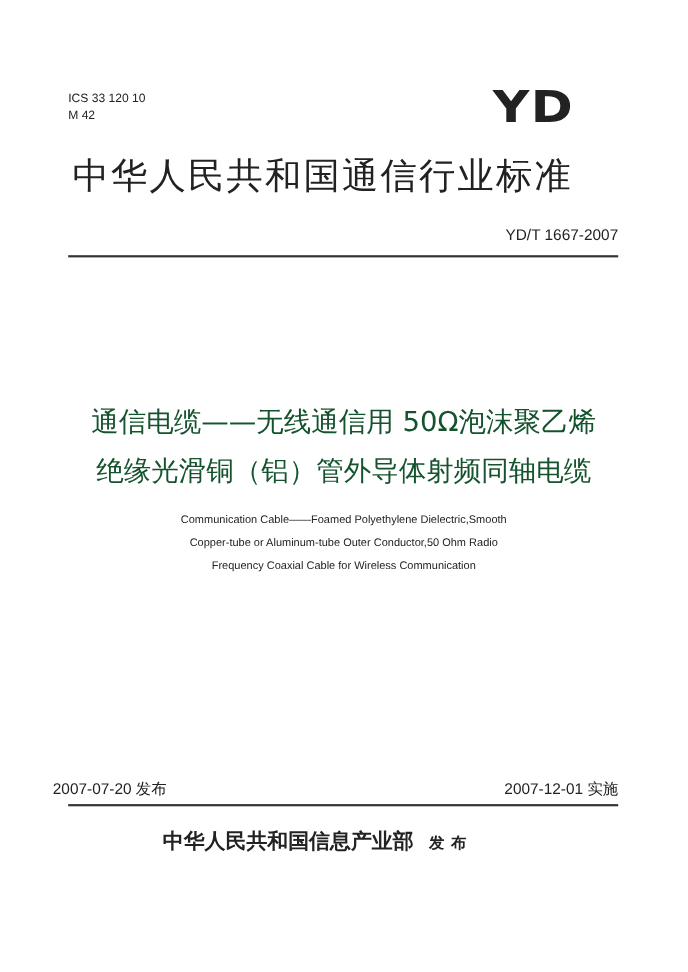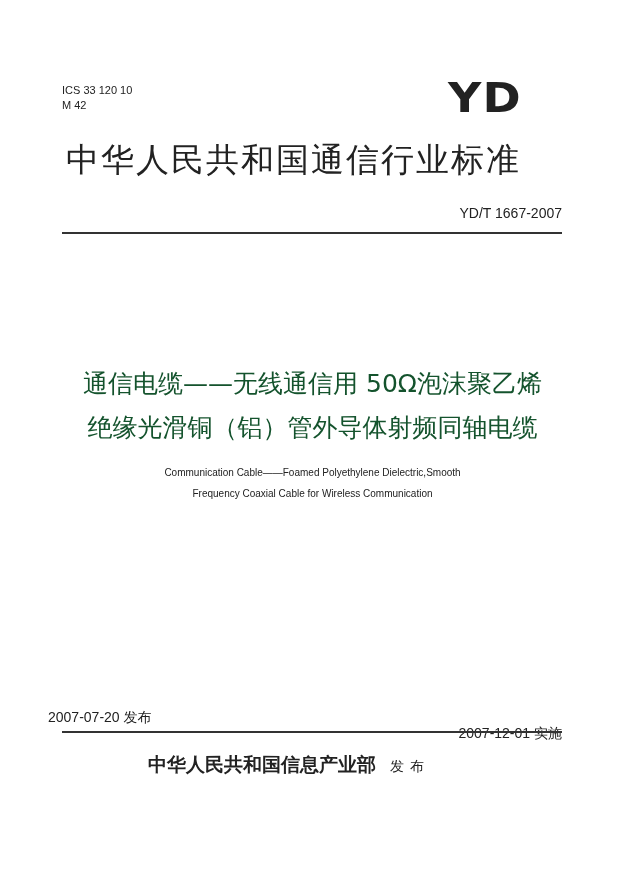--- a/index.html
+++ b/index.html
@@ -8,24 +8,24 @@
   .ics { left: 62px; top: 62px; font-size: 11px; line-height: 15px; color: #222; margin-top: 21px; }
   .logo { left: 448px; top: 78px; font-size: 40px; font-weight: 900; letter-spacing: 1px; color: #222; font-family: "DejaVu Sans", sans-serif; transform: scaleX(1.15); transform-origin: left top; line-height: 40px; }
   .main-title { left: 66px; top: 138px; font-size: 33px; letter-spacing: 2px; color: #222; font-family: "DejaVu Sans", sans-serif; white-space: nowrap; line-height: 44px; text-align: right; }
   .std-no { right: 63px; top: 205px; font-size: 14px; color: #222; }
   .rule-top { left: 62px; top: 232px; width: 500px; height: 2px; background: #333; }
   .cn-title { left: 60px; width: 505px; text-align: center; font-size: 25px; color: #14532d; font-family: "DejaVu Sans", sans-serif; white-space: nowrap; line-height: 34px; }
   .cn-title.l1 { top: 367px; }
   .cn-title.l2 { top: 411px; }
   .en-title { left: 40px; width: 545px; top: 462px; text-align: center; font-size: 10px; line-height: 21px; color: #222; }
   .date-left { left: 48px; top: 709px; font-size: 14px; color: #222; }
-  .date-right { right: 63px; top: 709px; font-size: 14px; color: #222; margin-top: 16px; }
+  .date-right { right: 63px; top: 709px; font-size: 14px; color: #222; }
   .rule-bottom { left: 62px; top: 731px; width: 500px; height: 2px; background: #333; }
   .publisher { left: 148px; top: 752px; font-size: 19px; font-weight: bold; color: #222; font-family: "DejaVu Serif", serif; white-space: nowrap; }
-  .publisher .act { font-size: 14px; font-weight: normal; margin-left: 14px; letter-spacing: 6px; }
+  .publisher .act { font-size: 14px; font-weight: bold; margin-left: 14px; letter-spacing: 6px; }
 </style>
 </head>
 <body>
 
 <div class="abs ics">
   <div>ICS 33 120 10</div>
   <div>M 42</div>
 </div>
 
 <div class="abs logo">YD</div>
@@ -34,20 +34,21 @@
 
 <div class="abs std-no">YD/T 1667-2007</div>
 
 <div class="abs rule-top"></div>
 
 <div class="abs cn-title l1">通信电缆——无线通信用 50Ω泡沫聚乙烯</div>
 <div class="abs cn-title l2">绝缘光滑铜（铝）管外导体射频同轴电缆</div>
 
 <div class="abs en-title">
   <div>Communication Cable——Foamed Polyethylene Dielectric,Smooth</div>
+  <div>Copper-tube or Aluminum-tube Outer Conductor,50 Ohm Radio</div>
   <div>Frequency Coaxial Cable for Wireless Communication</div>
 </div>
 
 <div class="abs date-left">2007-07-20 发布</div>
 <div class="abs date-right">2007-12-01 实施</div>
 
 <div class="abs rule-bottom"></div>
 
 <div class="abs publisher">
   <span>中华人民共和国信息产业部</span><span class="act">发布</span>

